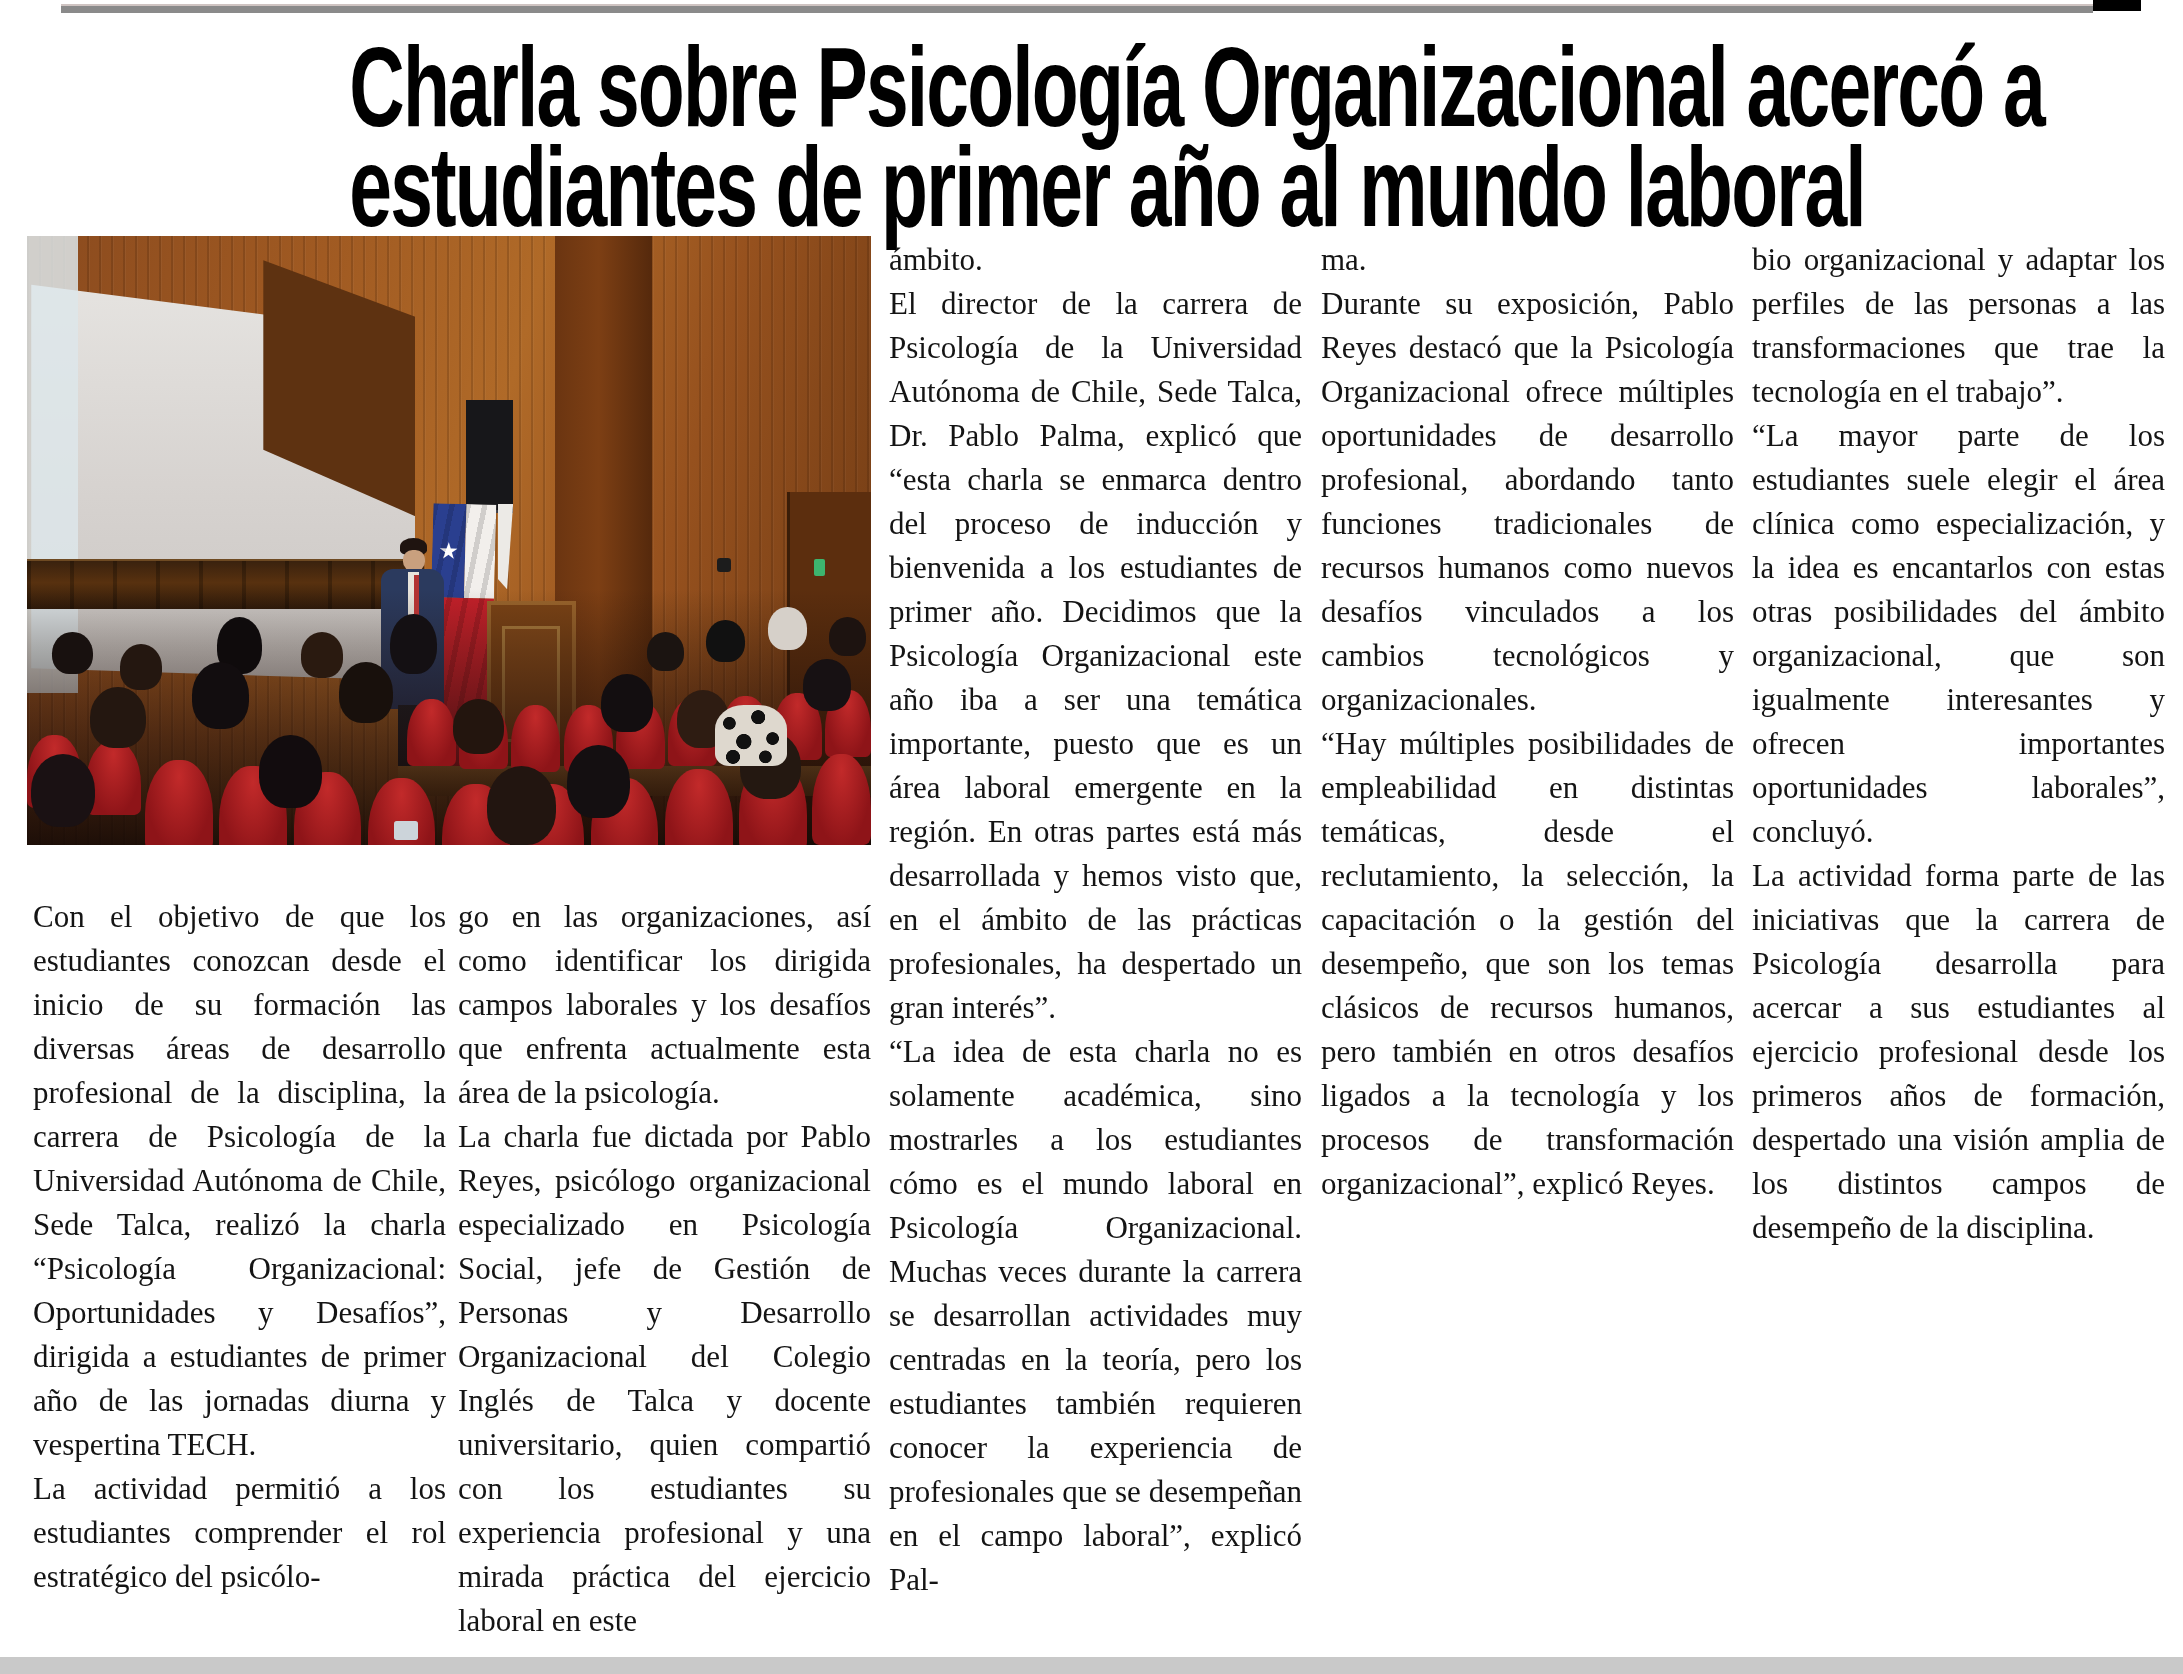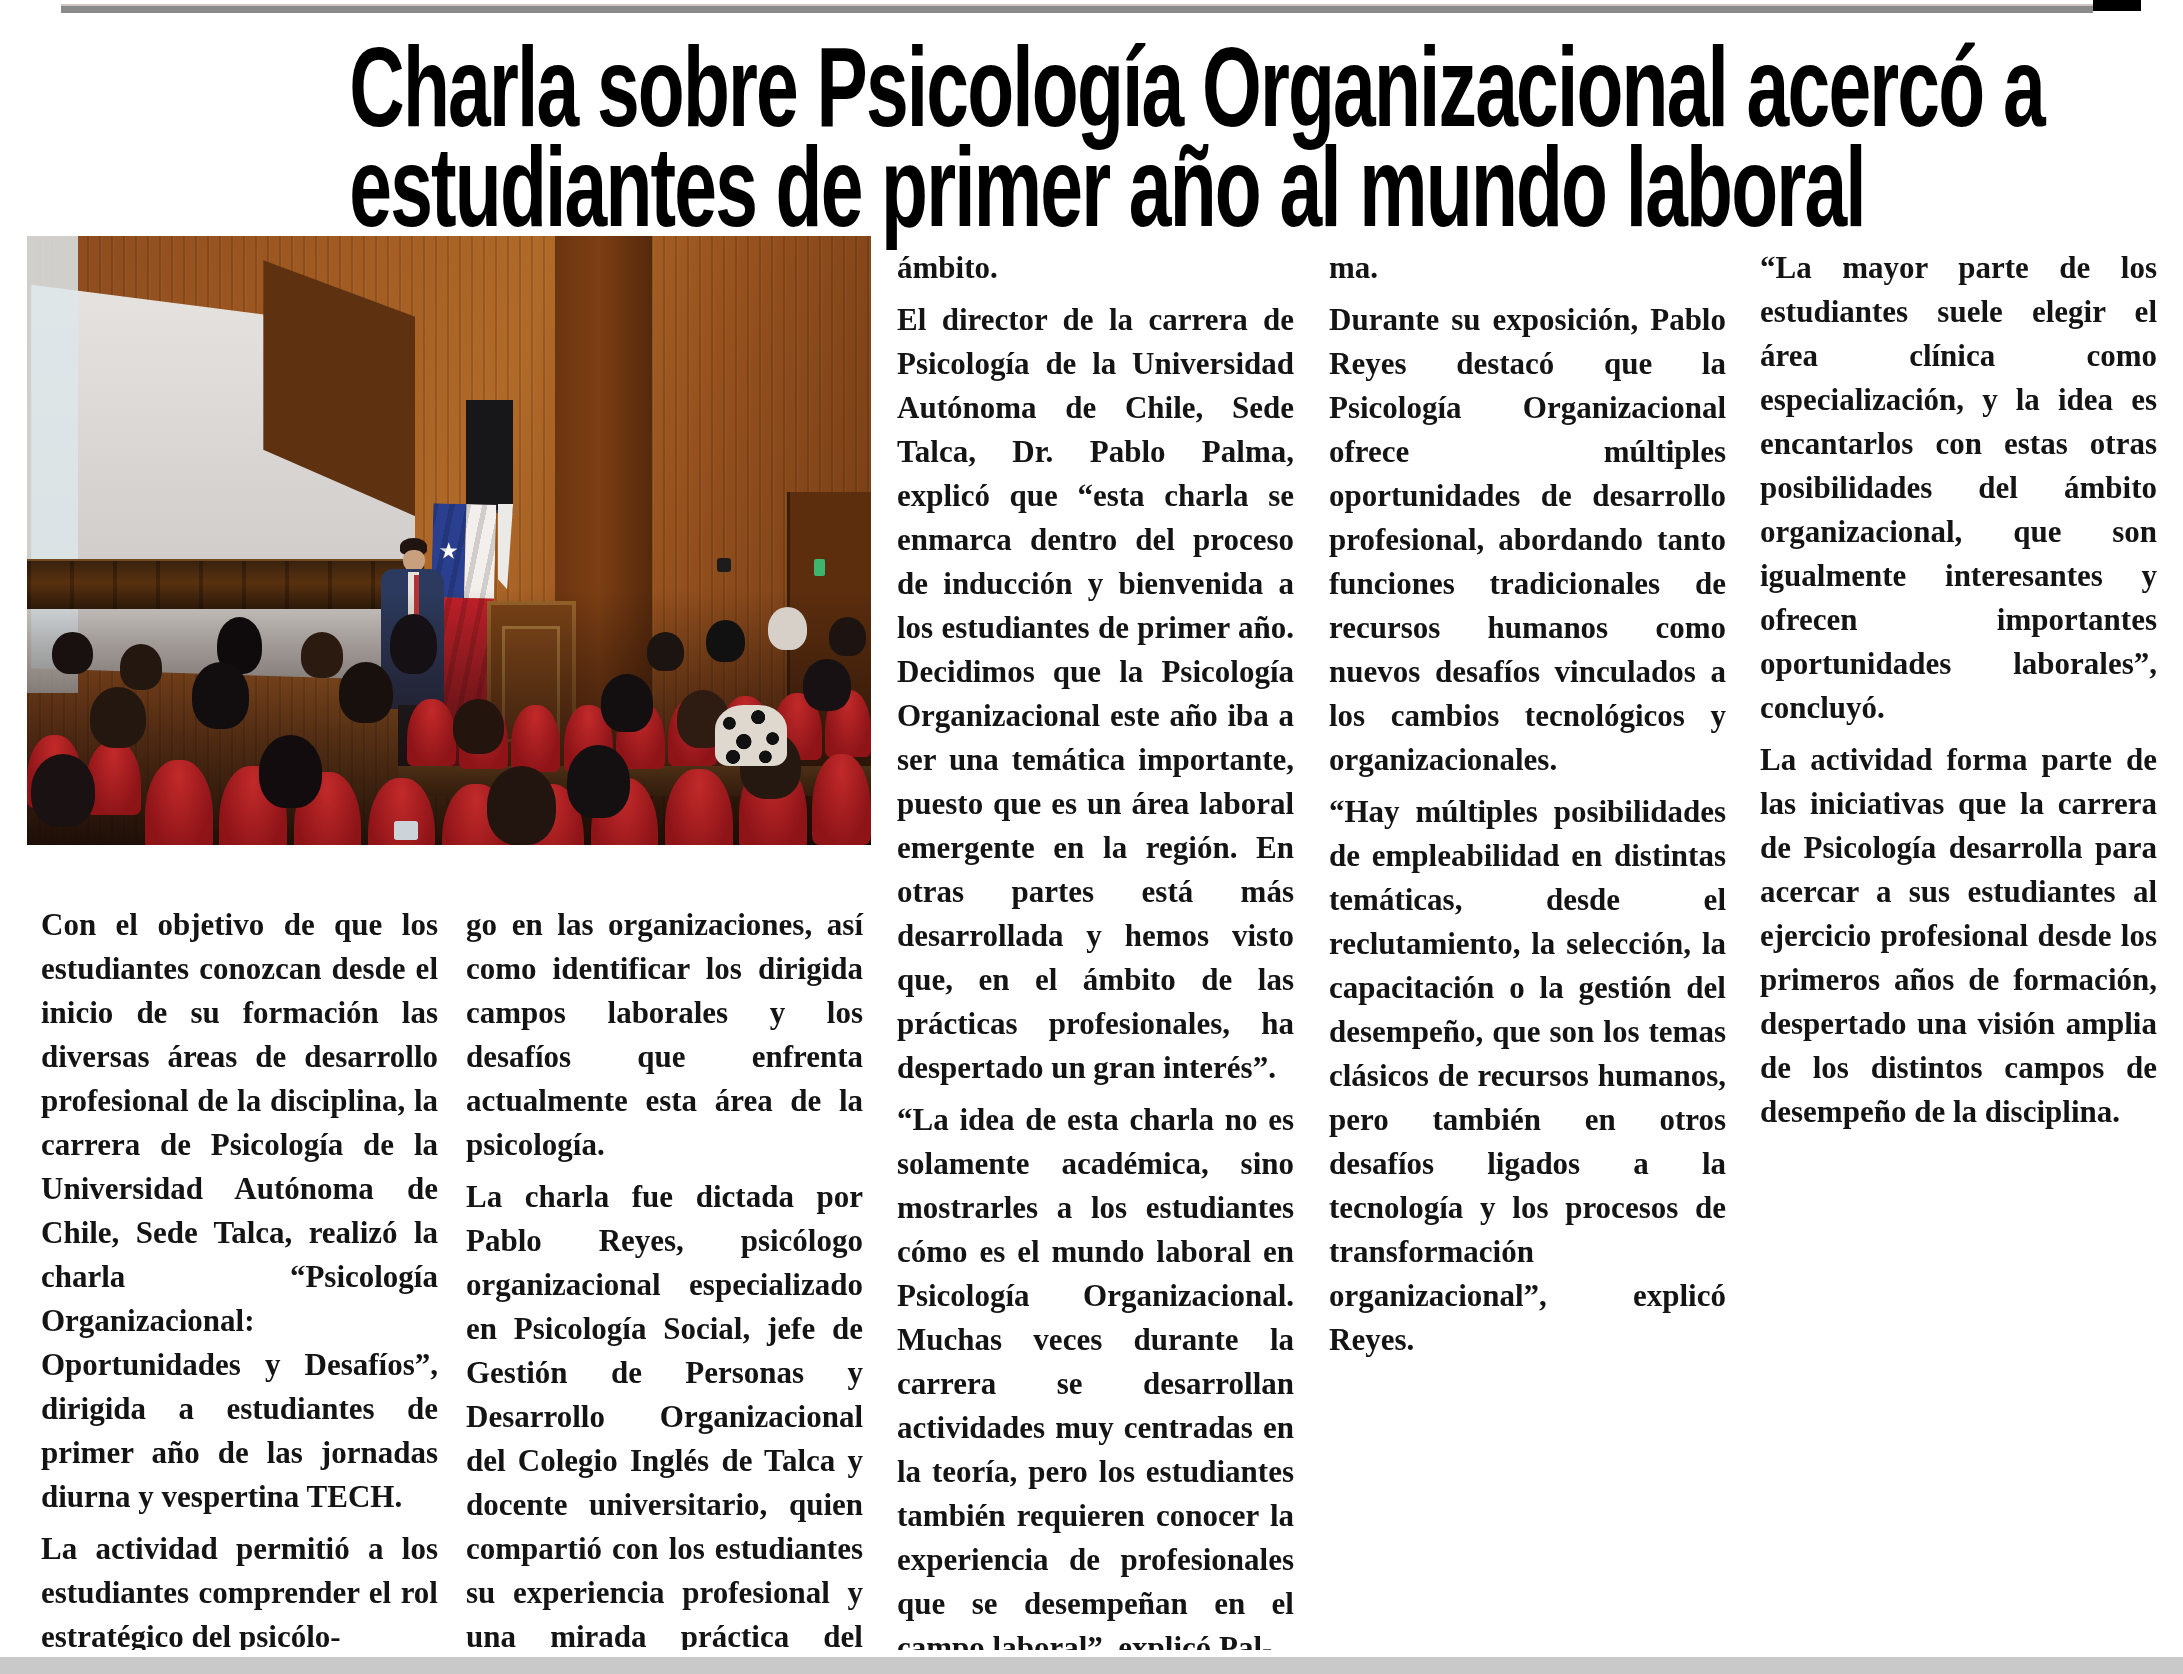--- a/index.html
+++ b/index.html
@@ -13,21 +13,21 @@
 
   
   .headline{position:absolute;left:0;top:22.6px;width:2183px;text-align:center;color:#000;
             font-family:"Liberation Sans", sans-serif;font-weight:700;}
   .hl-line{display:block;font-size:113px;line-height:100px;letter-spacing:-2.7px;white-space:nowrap;
            transform:scaleX(0.68);transform-origin:50% 50%;}
 
   
   .col{position:absolute;width:413px;font-size:31px;line-height:44px;color:#141414;
        text-align:justify;overflow:hidden;}
-  .col p{margin:8px;font-weight:bold;}
+  .col p{margin:0;}
   .col-1{left:33px;  top:895px;height:755px;}
   .col-2{left:458px; top:895px;height:755px;}
   .col-3{left:889px;top:238px; height:1412px;}
   .col-4{left:1321px;top:238px; height:1412px;}
   .col-5{left:1752px;top:238px; height:1412px;}
 
   
   .photo{position:absolute;left:27px;top:236px;width:844px;height:609px;overflow:hidden;
          background:
            repeating-linear-gradient(90deg, rgba(46,20,4,0.18) 0 2px, rgba(255,255,255,0.04) 2px 3.3px, rgba(0,0,0,0) 3.3px 12px),
@@ -193,19 +193,20 @@
       <p>ámbito.</p>
       <p>El director de la carrera de Psicología de la Universidad Autónoma de Chile, Sede Talca, Dr. Pablo Palma, explicó que “esta charla se enmarca dentro del proceso de inducción y bienvenida a los estudiantes de primer año. Decidimos que la Psicología Organizacional este año iba a ser una temática importante, puesto que es un área laboral emergente en la región. En otras partes está más desarrollada y hemos visto que, en el ámbito de las prácticas profesionales, ha despertado un gran interés”.</p>
       <p>“La idea de esta charla no es solamente académica, sino mostrarles a los estudiantes cómo es el mundo laboral en Psicología Organizacional. Muchas veces durante la carrera se desarrollan actividades muy centradas en la teoría, pero los estudiantes también requieren conocer la experiencia de profesionales que se desempeñan en el campo laboral”, explicó Pal-</p>
     </div>
   <div class="col col-4">
       <p>ma.</p>
       <p>Durante su exposición, Pablo Reyes destacó que la Psicología Organizacional ofrece múltiples oportunidades de desarrollo profesional, abordando tanto funciones tradicionales de recursos humanos como nuevos desafíos vinculados a los cambios tecnológicos y organizacionales.</p>
       <p>“Hay múltiples posibilidades de empleabilidad en distintas temáticas, desde el reclutamiento, la selección, la capacitación o la gestión del desempeño, que son los temas clásicos de recursos humanos, pero también en otros desafíos ligados a la tecnología y los procesos de transformación organizacional”, explicó Reyes.</p>
     </div>
   <div class="col col-5">
+      <p>bio organizacional y adaptar los perfiles de las personas a las transformaciones que trae la tecnología en el trabajo”.</p>
       <p>“La mayor parte de los estudiantes suele elegir el área clínica como especialización, y la idea es encantarlos con estas otras posibilidades del ámbito organizacional, que son igualmente interesantes y ofrecen importantes oportunidades laborales”, concluyó.</p>
       <p>La actividad forma parte de las iniciativas que la carrera de Psicología desarrolla para acercar a sus estudiantes al ejercicio profesional desde los primeros años de formación, despertado una visión amplia de los distintos campos de desempeño de la disciplina.</p>
     </div>
 
   <div class="bottom-rule"></div>
 </div>
 
 
 </body></html>

